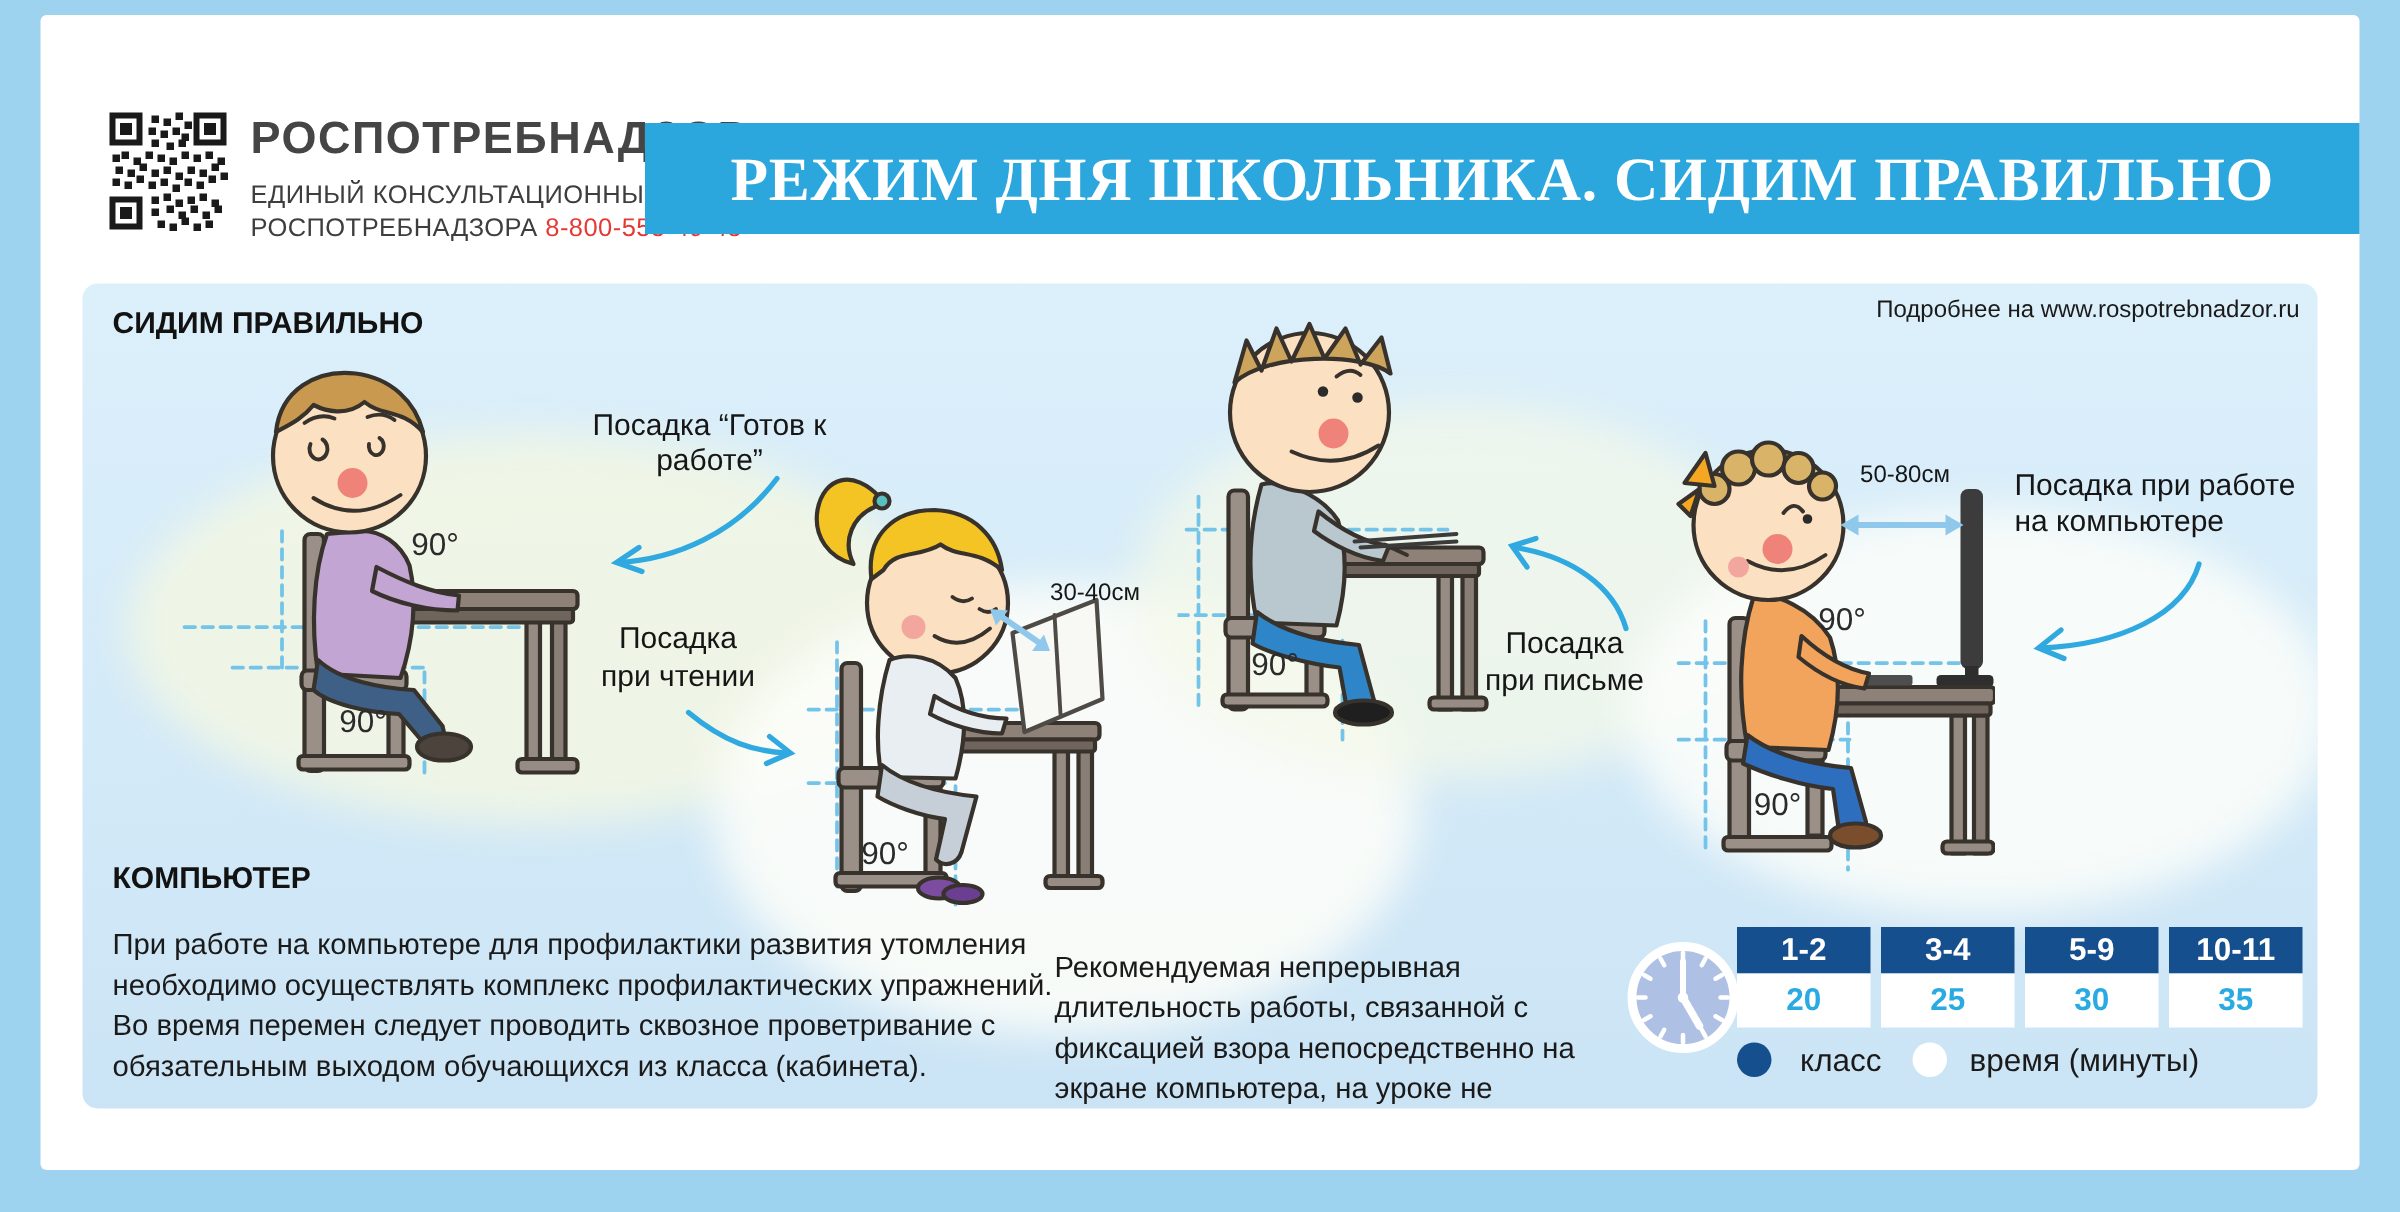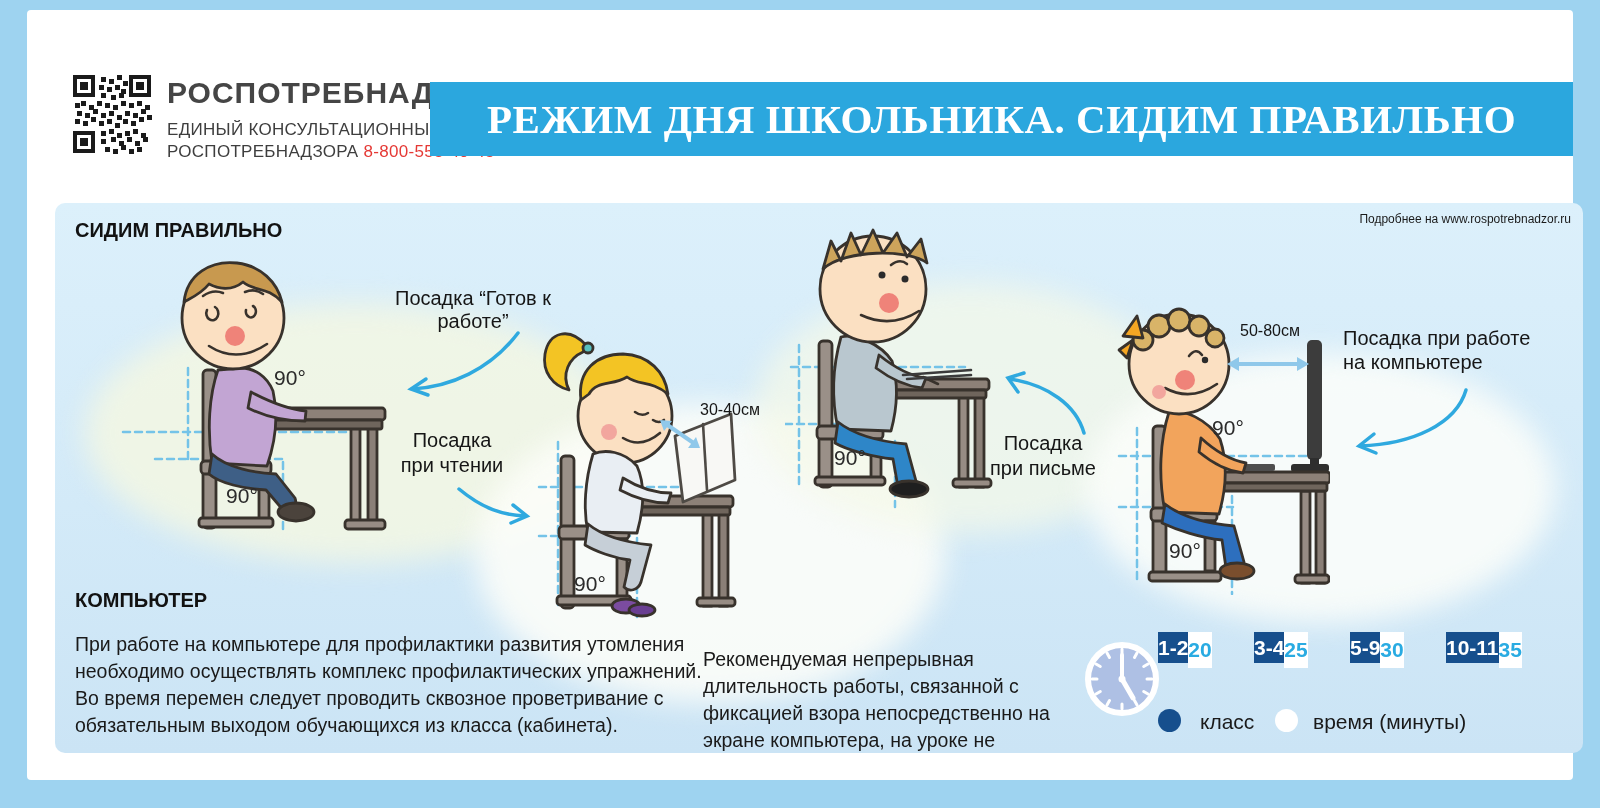--- a/index.html
+++ b/index.html
@@ -8,43 +8,43 @@
   .sheet{position:absolute;left:27px;top:10px;width:1546px;height:770px;background:#FFFFFF;border-radius:4px;}
   
   .banner{position:absolute;left:403px;top:72px;width:1143px;height:74px;background:#2BA7DE;display:flex;align-items:center;justify-content:center;}
   .banner-title{color:#FFFFFF;font-weight:bold;font-size:41px;letter-spacing:.5px;white-space:nowrap;font-family:Liberation Serif, serif;}
   .qr{position:absolute;left:44px;top:63px;}
   .brand-name{position:absolute;left:140px;top:66px;font-size:30px;font-weight:bold;color:#454545;letter-spacing:1px;}
   .brand-line{position:absolute;left:140px;font-size:17px;color:#3E3E3E;letter-spacing:.3px;}
   .bl1{top:110px}.bl2{top:132px}
   .phone{color:#E53935;}
   
-  .panel{position:absolute;left:28px;top:193px;width:1490px;height:550px;border-radius:10px;
-         background:linear-gradient(180deg,#DCF0FB 0%,#D3EAF8 55%,#CBE4F5 100%);overflow:hidden;padding-left:38px;}
+  .panel{position:absolute;left:28px;top:179px;width:1490px;height:550px;border-radius:10px;
+         background:linear-gradient(180deg,#DCF0FB 0%,#D3EAF8 55%,#CBE4F5 100%);overflow:hidden;}
   .blob{position:absolute;border-radius:50%;filter:blur(14px);}
   .sitting-title{position:absolute;left:20px;top:16px;font-size:20px;font-weight:bold;color:#121212;}
-  .more-info{position:absolute;right:12px;top:9px;font-size:12px;color:#1A1A1A;}
+  .more-info{position:absolute;right:12px;top:9px;font-size:16px;color:#1A1A1A;}
   .scene{position:absolute;}
   .scene-label{position:absolute;font-size:20px;color:#161616;text-align:center;}
   .scene-label.left{text-align:left;}
   .angle{position:absolute;font-size:21px;color:#2B2B2B;text-align:center;width:60px;}
   .distance{position:absolute;font-size:16px;color:#161616;text-align:center;width:120px;}
   svg .dash{stroke:#74C3E8;stroke-width:2.5;stroke-dasharray:7 5;fill:none;stroke-linecap:round;}
   svg .outline{stroke:#38322C;stroke-width:2.8;stroke-linejoin:round;stroke-linecap:round;}
   svg .outline path[fill="none"]{stroke-width:2.6;}
   .arrow{position:absolute;}
   .arrow path{fill:none;stroke:#2FA9DF;stroke-width:3.5;stroke-linecap:round;}
   
   .comp-title{position:absolute;left:20px;top:386px;font-size:20px;font-weight:bold;color:#121212;}
   .comp-text{position:absolute;left:20px;width:655px;font-size:19.5px;line-height:27px;color:#1A1A1A;}
   .ct1{top:428px}.ct2{top:482px}
   .duration{position:absolute;left:648px;top:443px;width:358px;font-size:19.5px;line-height:27px;color:#1A1A1A;}
   .clock{position:absolute;left:1028px;top:437px;}
   .grade-table{position:absolute;left:1103px;top:429px;display:flex;gap:7px;}
-  .gcol{width:89px;display:flex;flex-direction:row;}
+  .gcol{width:89px;display:flex;flex-direction:column;}
   .ghead{height:31px;background:#164F8D;color:#FFFFFF;font-weight:bold;font-size:21px;display:flex;align-items:center;justify-content:center;}
   .gval{height:36px;background:#FFFFFF;color:#29ABE2;font-weight:bold;font-size:21px;display:flex;align-items:center;justify-content:center;}
   .legend-dot{position:absolute;width:23px;height:23px;border-radius:50%;}
   .legend-label{position:absolute;font-size:21px;color:#1A1A1A;}
 </style>
 </head>
 <body>
 
 <div class="poster">
   <div class="sheet">

